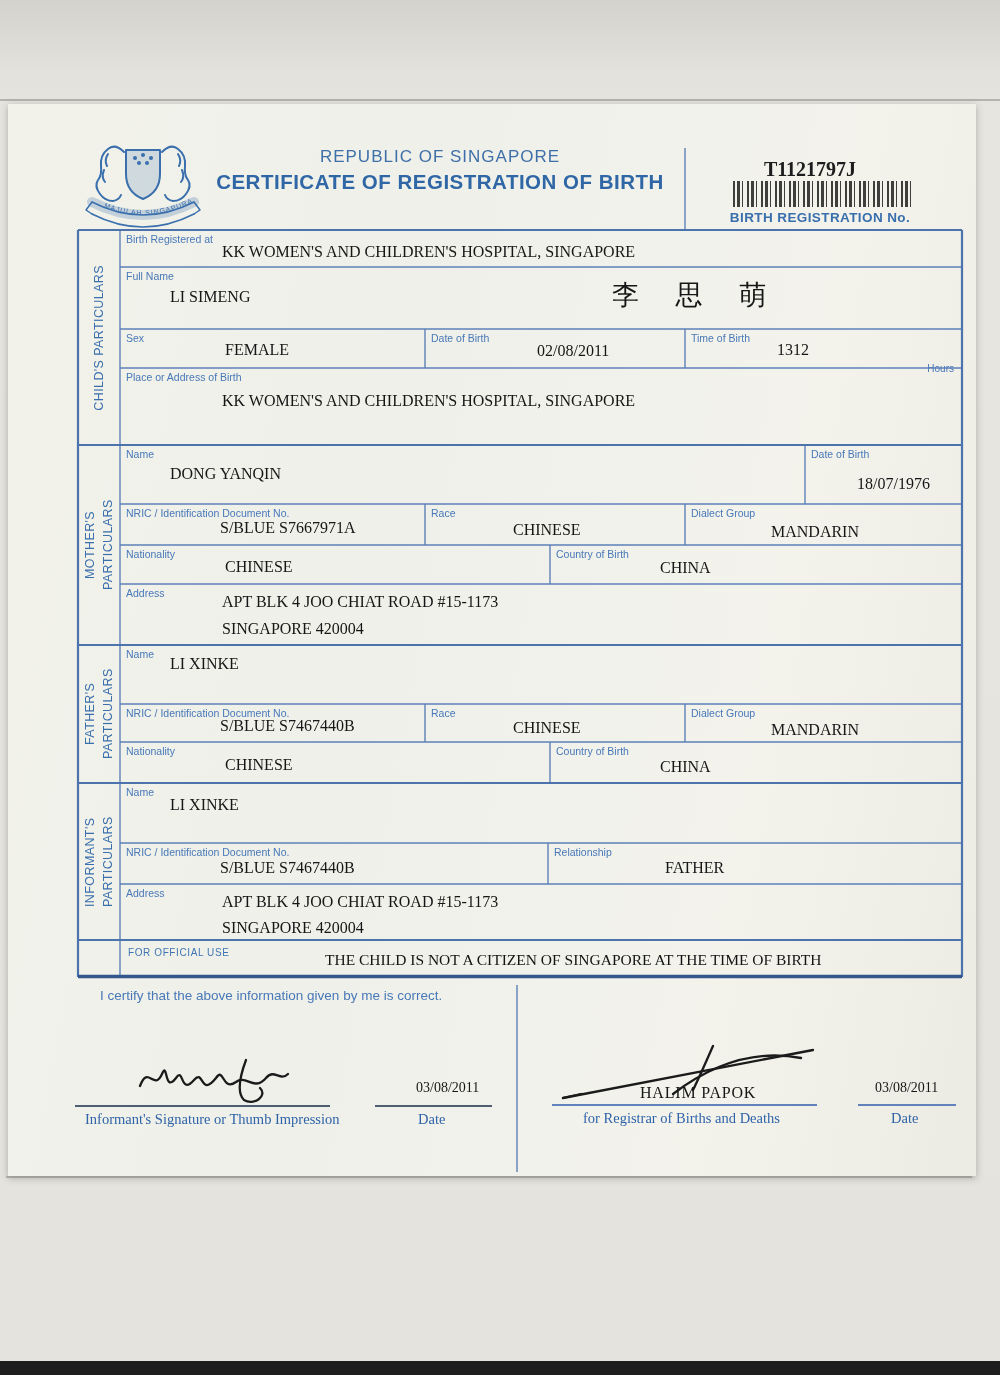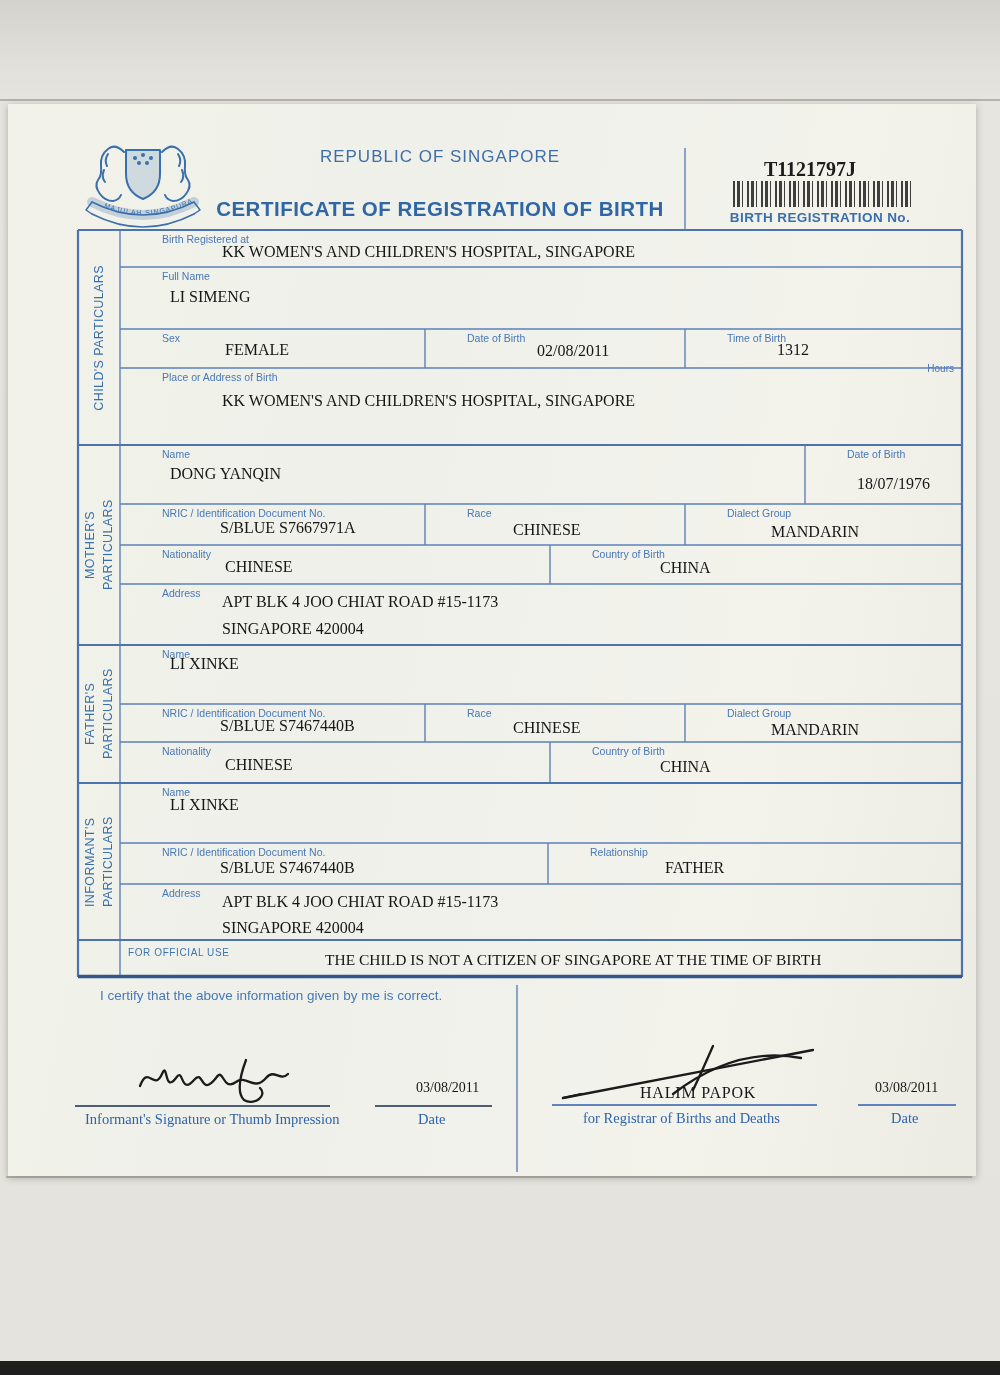--- a/index.html
+++ b/index.html
@@ -10,32 +10,32 @@
   .scan-bottom-band{position:absolute;left:0;top:1361px;width:1000px;height:14px;background:#1e1e1e;}
   .paper{position:absolute;left:8px;top:104px;width:968px;height:1072px;
          background:linear-gradient(100deg,#f2f2ea 0,#eef0e9 40%,#f3f3ec 75%,#ecebe3 100%);
          box-shadow:0 2px 7px rgba(60,60,55,.35);}
   .paper-bottom-edge{position:absolute;left:6px;top:1176px;width:966px;height:2px;background:rgba(130,130,122,.5);}
 
   
   .h-country{position:absolute;left:240px;top:147px;width:400px;text-align:center;
              font-size:17px;letter-spacing:1px;color:#3f6fa8;}
   .h-title{position:absolute;left:180px;top:170px;width:520px;text-align:center;
-           font-size:20.5px;font-weight:bold;letter-spacing:.5px;color:#2f66a6;margin-top:27px;}
+           font-size:20.5px;font-weight:bold;letter-spacing:.5px;color:#2f66a6;}
   .h-regno{position:absolute;left:700px;top:158px;width:220px;text-align:center;
            font-family:"Liberation Serif","DejaVu Serif",serif;font-size:20px;font-weight:bold;color:#1c1c1c;}
   .h-barcode{position:absolute;left:733px;top:181px;width:178px;height:26px;
              background:repeating-linear-gradient(90deg,#1f1f1f 0 2px,transparent 2px 4px,#1f1f1f 4px 7px,transparent 7px 9px,#1f1f1f 9px 10px,transparent 10px 14px);
              opacity:.85;}
   .h-reglabel{position:absolute;left:700px;top:210px;width:240px;text-align:center;
               font-size:13.5px;font-weight:bold;letter-spacing:.4px;color:#3a6fad;}
 
   
   .cell{position:absolute;}
-  .flabel{position:absolute;top:3px;left:6px;font-size:10.5px;color:#4878b8;white-space:nowrap;margin-left:36px;}
+  .flabel{position:absolute;top:3px;left:6px;font-size:10.5px;color:#4878b8;white-space:nowrap;}
   .fvalue{position:absolute;font-family:"Liberation Serif","DejaVu Serif",serif;font-size:16px;
           color:#161616;white-space:nowrap;}
   .fvalue-cn{position:absolute;font-family:"DejaVu Serif","Liberation Serif",serif;font-size:27px;
              color:#161616;word-spacing:28px;white-space:nowrap;}
   .hours{position:absolute;right:8px;bottom:2px;font-size:10px;color:#4878b8;}
   .vcell{position:absolute;display:flex;align-items:center;justify-content:center;}
   .vtext{writing-mode:vertical-rl;transform:rotate(180deg);text-align:center;
          font-size:12.5px;letter-spacing:.4px;color:#3a6fad;line-height:1.45;}
   .vwrap{max-height:108px;}
   .vone{max-height:212px;}
@@ -108,20 +108,21 @@
     <span class="vtext vwrap">INFORMANT'S PARTICULARS</span>
     </div>
 
   <div class="cell" style="left:120px;top:230px;width:842px;height:37px">
     <span class="flabel">Birth Registered at</span>
     <span class="fvalue" style="left:102px;top:13px">KK WOMEN'S AND CHILDREN'S HOSPITAL, SINGAPORE</span>
   </div>
   <div class="cell" style="left:120px;top:267px;width:842px;height:62px">
     <span class="flabel">Full Name</span>
     <span class="fvalue" style="left:50px;top:21px">LI SIMENG</span>
+    <span class="fvalue-cn" style="left:492px;top:10px">李 思 萌</span>
   </div>
   <div class="cell" style="left:120px;top:329px;width:305px;height:39px">
     <span class="flabel">Sex</span>
     <span class="fvalue" style="left:105px;top:12px">FEMALE</span>
   </div>
   <div class="cell" style="left:425px;top:329px;width:260px;height:39px">
     <span class="flabel">Date of Birth</span>
     <span class="fvalue" style="left:112px;top:13px">02/08/2011</span>
   </div>
   <div class="cell" style="left:685px;top:329px;width:277px;height:47px">

